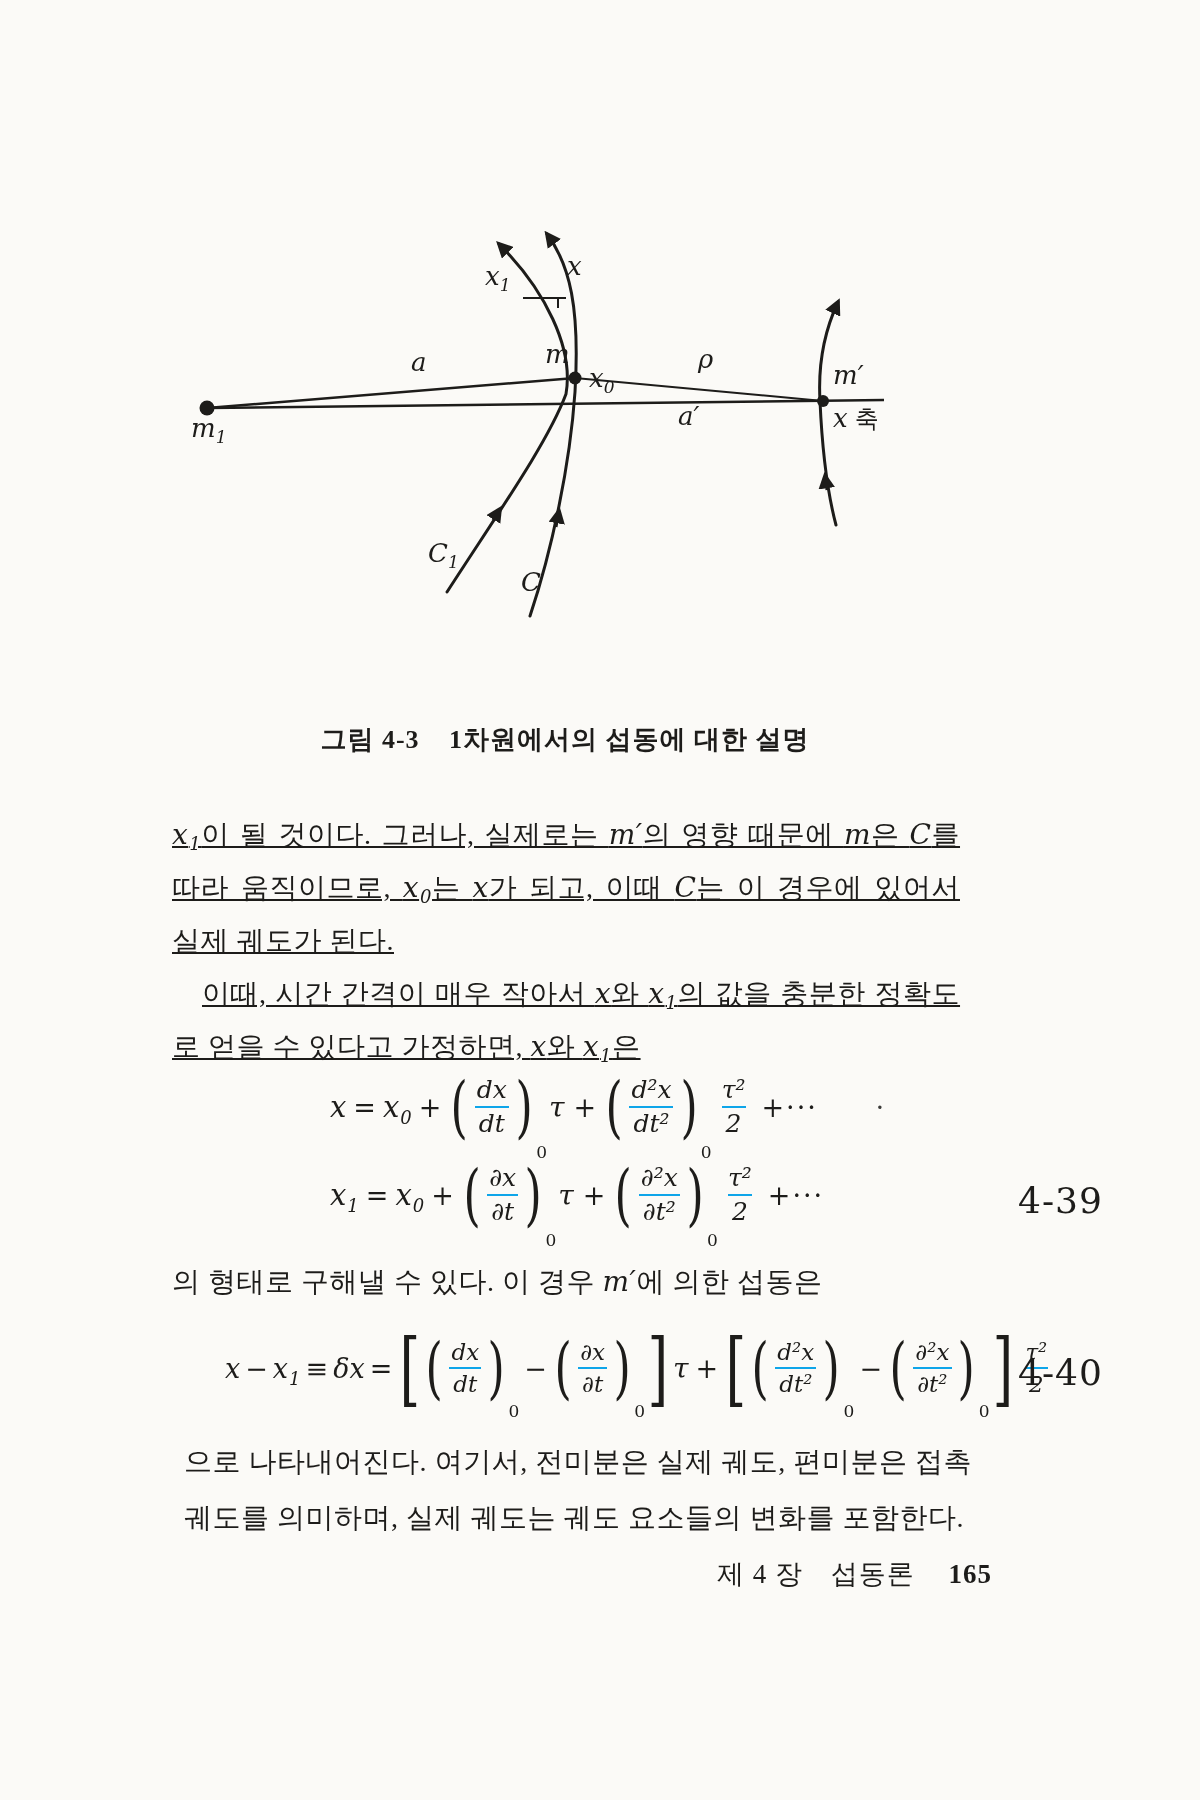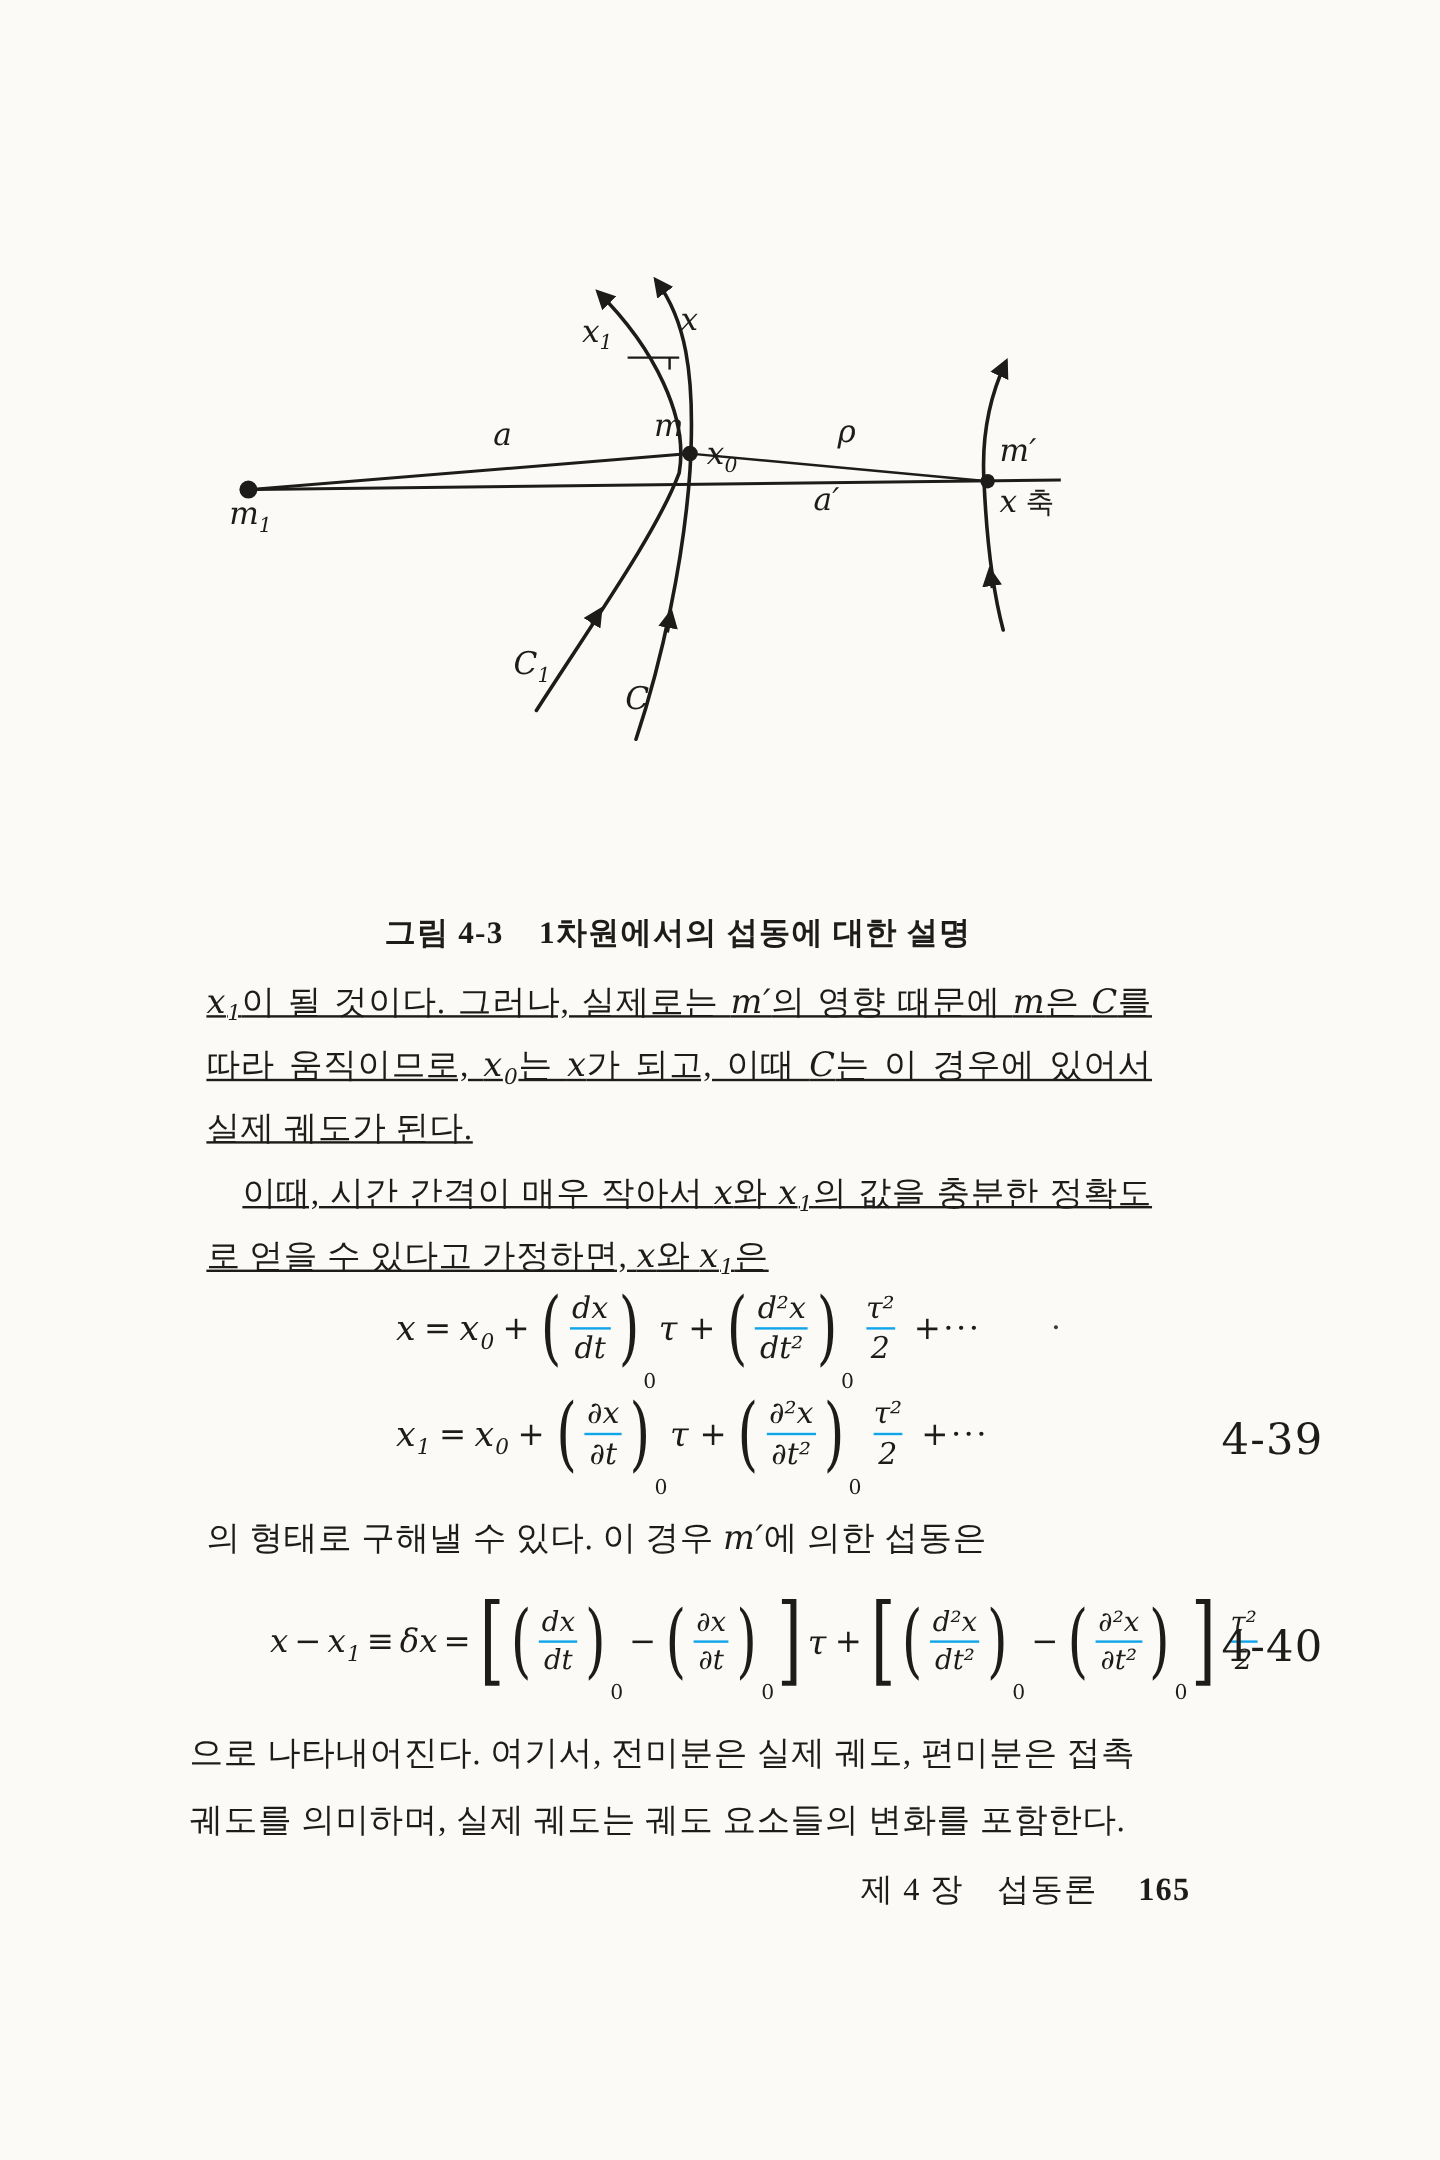--- a/index.html
+++ b/index.html
@@ -8,34 +8,34 @@
     background:#fbfaf7; color:#1d1c1a; overflow:hidden;
     font-family:"Liberation Serif","DejaVu Serif",serif;
   }
   
   .fig-svg { position:absolute; left:0; top:175px; }
   .fig-svg text { font-family:"DejaVu Serif",serif; font-size:26px; fill:#1d1c1a; }
   .fig-svg .it { font-style:italic; }
   .fig-svg .sub { font-size:17px; }
   .fig-svg .kr { font-style:normal; font-size:24px; }
   
-  .caption { position:absolute; left:0; top:760px; width:1130px; text-align:center;
+  .caption { position:absolute; left:0; top:722px; width:1130px; text-align:center;
     font-size:26px; font-weight:700; letter-spacing:1px; }
   .caption .cap-text { margin-left:22px; }
   
   .bodyblock { position:absolute; left:172px; top:808px; width:788px;text-decoration:underline; }
   .bl { height:53px; line-height:53px; font-size:28px; letter-spacing:0.5px; white-space:normal; }
   .just { text-align:justify; text-align-last:justify; }
   .indent { padding-left:30px; }
   .mi { font-family:"DejaVu Serif",serif; font-style:italic; font-size:28px; }
   .ms { font-family:"DejaVu Serif",serif; font-style:italic; font-size:18px;
         vertical-align:-6px; margin-left:1px; }
   .midline { position:absolute; left:172px; top:1256px; width:788px; height:52px;
     line-height:52px; font-size:28px; letter-spacing:0.5px; }
-  .tailblock { position:absolute; left:158px; top:1434px; width:788px; }
+  .tailblock { position:absolute; left:184px; top:1434px; width:788px; }
   .bl2 { height:56px; line-height:56px; font-size:28px; letter-spacing:0.5px; }
   
   .eq39 { position:absolute; left:330px; top:1063px; }
   .eqrow { display:flex; align-items:center; height:88px;
     font-family:"DejaVu Serif",serif; color:#1d1c1a; }
   .eq40row { position:absolute; left:225px; top:1322px; height:92px; display:flex; align-items:center;
     font-family:"DejaVu Serif",serif; }
   .mv { font-style:italic; font-size:29px; }
   .vb { display:inline-flex; align-items:baseline; }
   .msb { font-style:italic; font-size:18px; transform:translateY(7px); margin-left:1px; }

